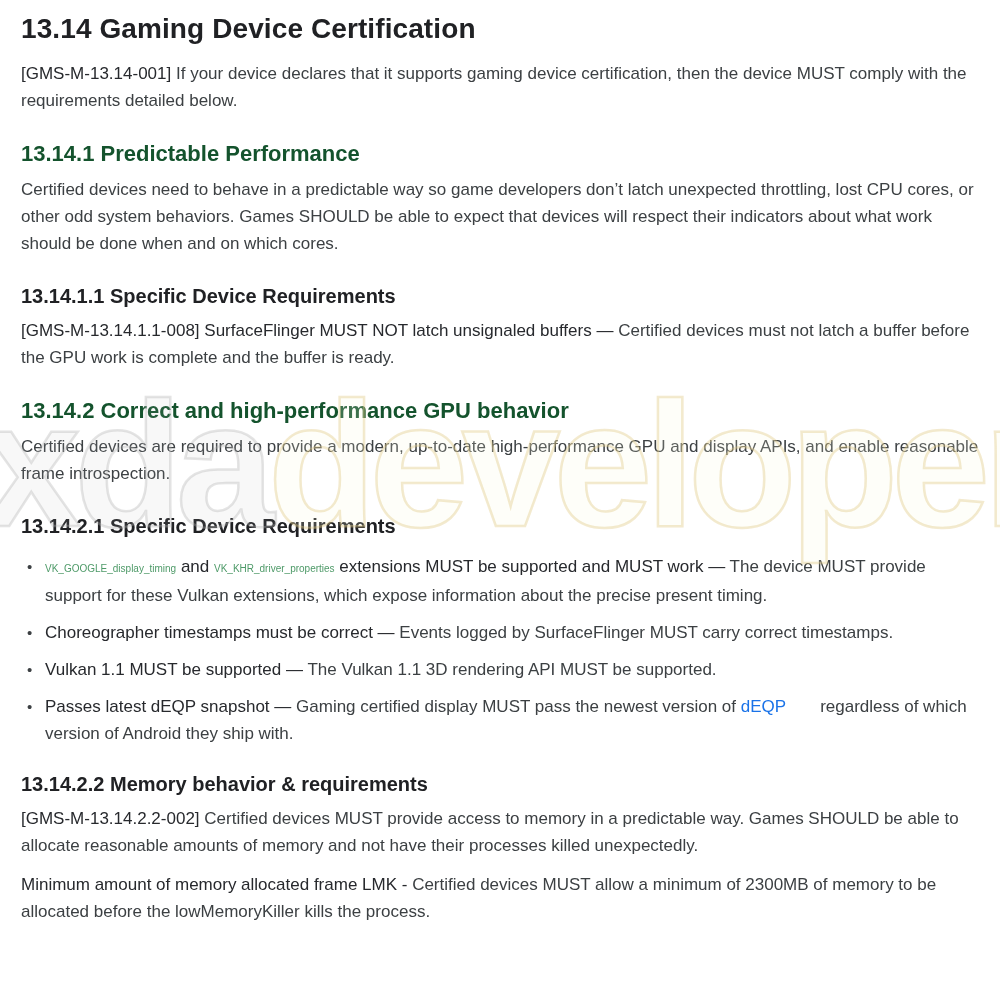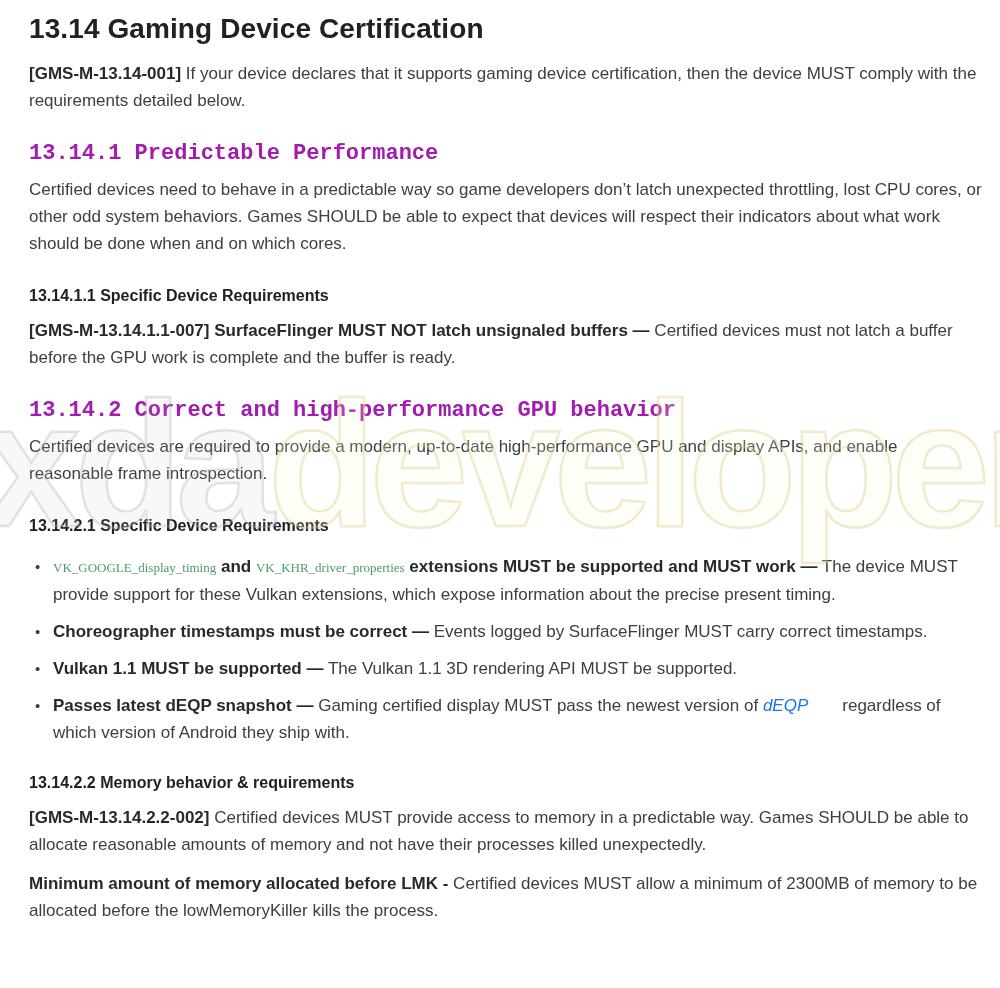--- a/index.html
+++ b/index.html
@@ -12,68 +12,65 @@
   }
   body {
     position: relative;
     font-family: "Liberation Sans", sans-serif;
     color: #3c4043;
   }
   .doc {
     position: relative;
     z-index: 1;
     padding: 12px 15px 0 21px;
-    margin-left: 8px;
   }
   h1 {
     font-size: 28px;
     line-height: 34px;
     font-weight: 700;
     color: #202124;
     margin: 0 0 14px 0;
     letter-spacing: 0.1px;
   }
   h2 {
     font-size: 22px;
     line-height: 28px;
     font-weight: 700;
-    color: #a21caf;
+    color: #14532d;
     margin: 26px 0 8px 0;
-    font-family: Liberation Mono, monospace;
   }
   h3 {
-    font-size: 16px;
+    font-size: 20px;
     line-height: 26px;
     font-weight: 700;
     color: #202124;
     margin: 26px 0 8px 0;
   }
   h3.tight { margin-top: 24px; }
   p {
     font-size: 17px;
     line-height: 27px;
     margin: 0;
     color: #3c4043;
   }
   p.gap-top { margin-top: 12px; }
   .b {
-    font-weight: 700;
+    font-weight: 400;
     color: #27292d;
   }
   .code {
-    font-family: Liberation Serif, serif;
-    font-size: 13px;
+    font-family: Liberation Sans, sans-serif;
+    font-size: 10px;
     color: #4e9a68;
   }
   .link {
     color: #1a73e8;
     text-decoration: none;
     margin-right: 34px;
     cursor: pointer;
-    font-style: italic;
   }
   ul.req-list {
     list-style: none;
     margin: 14px 0 0 0;
     padding: 0 0 0 2px;
   }
   ul.req-list li {
     position: relative;
     padding-left: 22px;
     margin-bottom: 10px;
@@ -117,34 +114,34 @@
 <div class="doc">
 
   <h1>13.14 Gaming Device Certification</h1>
 
   <p><span class="b">[GMS-M-13.14-001]</span><span> If your device declares that it supports gaming device certification, then the device MUST comply with the requirements detailed below.</span></p>
 
   <h2>13.14.1 Predictable Performance</h2>
   <p>Certified devices need to behave in a predictable way so game developers don’t latch unexpected throttling, lost CPU cores, or other odd system behaviors. Games SHOULD be able to expect that devices will respect their indicators about what work should be done when and on which cores.</p>
 
   <h3>13.14.1.1 Specific Device Requirements</h3>
-  <p><span class="b">[GMS-M-13.14.1.1-007] SurfaceFlinger MUST NOT latch unsignaled buffers —</span><span> Certified devices must not latch a buffer before the GPU work is complete and the buffer is ready.</span></p>
+  <p><span class="b">[GMS-M-13.14.1.1-008] SurfaceFlinger MUST NOT latch unsignaled buffers —</span><span> Certified devices must not latch a buffer before the GPU work is complete and the buffer is ready.</span></p>
 
   <h2>13.14.2 Correct and high-performance GPU behavior</h2>
   <p>Certified devices are required to provide a modern, up-to-date high-performance GPU and display APIs, and enable reasonable frame introspection.</p>
 
   <h3>13.14.2.1 Specific Device Requirements</h3>
 
   <ul class="req-list">
     <li><span class="code">VK_GOOGLE_display_timing</span><span class="b"> and </span><span class="code">VK_KHR_driver_properties</span><span class="b"> extensions MUST be supported and MUST work —</span><span> The device MUST provide support for these Vulkan extensions, which expose information about the precise present timing.</span></li>
     <li><span class="b">Choreographer timestamps must be correct —</span><span> Events logged by SurfaceFlinger MUST carry correct timestamps.</span></li>
     <li><span class="b">Vulkan 1.1 MUST be supported —</span><span> The Vulkan 1.1 3D rendering API MUST be supported.</span></li>
     <li><span class="b">Passes latest dEQP snapshot —</span><span> Gaming certified display MUST pass the newest version of </span><a class="link">dEQP</a><span>regardless of which version of Android they ship with.</span></li>
   </ul>
 
   <h3 class="tight">13.14.2.2 Memory behavior &amp; requirements</h3>
   <p><span class="b">[GMS-M-13.14.2.2-002]</span><span> Certified devices MUST provide access to memory in a predictable way. Games SHOULD be able to allocate reasonable amounts of memory and not have their processes killed unexpectedly.</span></p>
 
-  <p class="gap-top"><span class="b">Minimum amount of memory allocated before LMK -</span><span> Certified devices MUST allow a minimum of 2300MB of memory to be allocated before the lowMemoryKiller kills the process.</span></p>
+  <p class="gap-top"><span class="b">Minimum amount of memory allocated frame LMK -</span><span> Certified devices MUST allow a minimum of 2300MB of memory to be allocated before the lowMemoryKiller kills the process.</span></p>
 
 </div>
 
 <div class="watermark"><span class="wm-xda">xda</span><span class="wm-dev">developers</span></div>
 
 </body></html>

